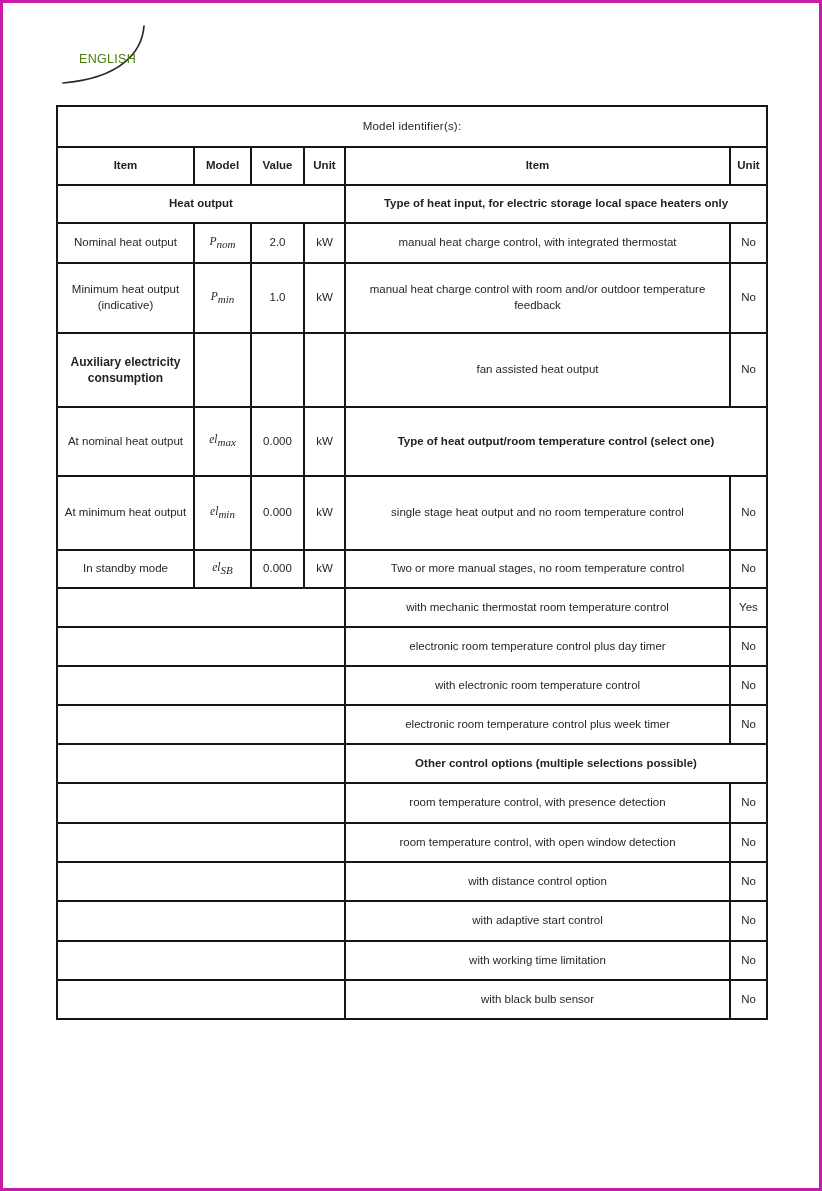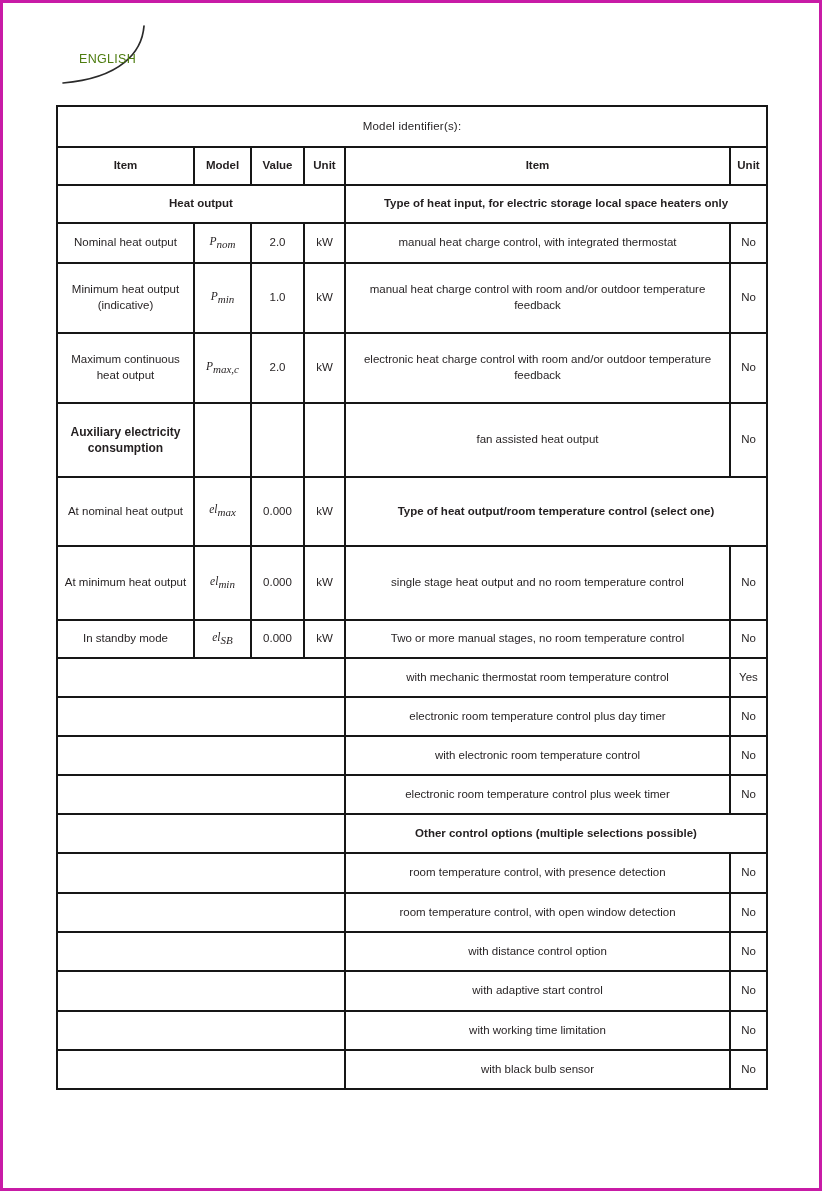--- a/index.html
+++ b/index.html
@@ -114,28 +114,20 @@
       <td class="c-ans">No</td>
     </tr>
     <tr style="height:70px">
       <td class="c-item">Minimum heat output (indicative)</td>
       <td class="c-sym"><span>P</span><sub>min</sub></td>
       <td class="c-val">1.0</td>
       <td class="c-unit">kW</td>
       <td class="c-right">manual heat charge control with room and/or outdoor temperature feedback</td>
       <td class="c-ans">No</td>
     </tr>
-    <tr style="height:70px">
-      <td class="c-item">Maximum continuous heat output</td>
-      <td class="c-sym"><span>P</span><sub>max,c</sub></td>
-      <td class="c-val">2.0</td>
-      <td class="c-unit">kW</td>
-      <td class="c-right">electronic heat charge control with room and/or outdoor temperature feedback</td>
-      <td class="c-ans">No</td>
-    </tr>
     <tr style="height:74px">
       <td class="c-item bold">Auxiliary electricity consumption</td>
       <td class="c-sym"></td>
       <td class="c-val"></td>
       <td class="c-unit"></td>
       <td class="c-right">fan assisted heat output</td>
       <td class="c-ans">No</td>
     </tr>
     <tr style="height:69px">
       <td class="c-item">At nominal heat output</td>

